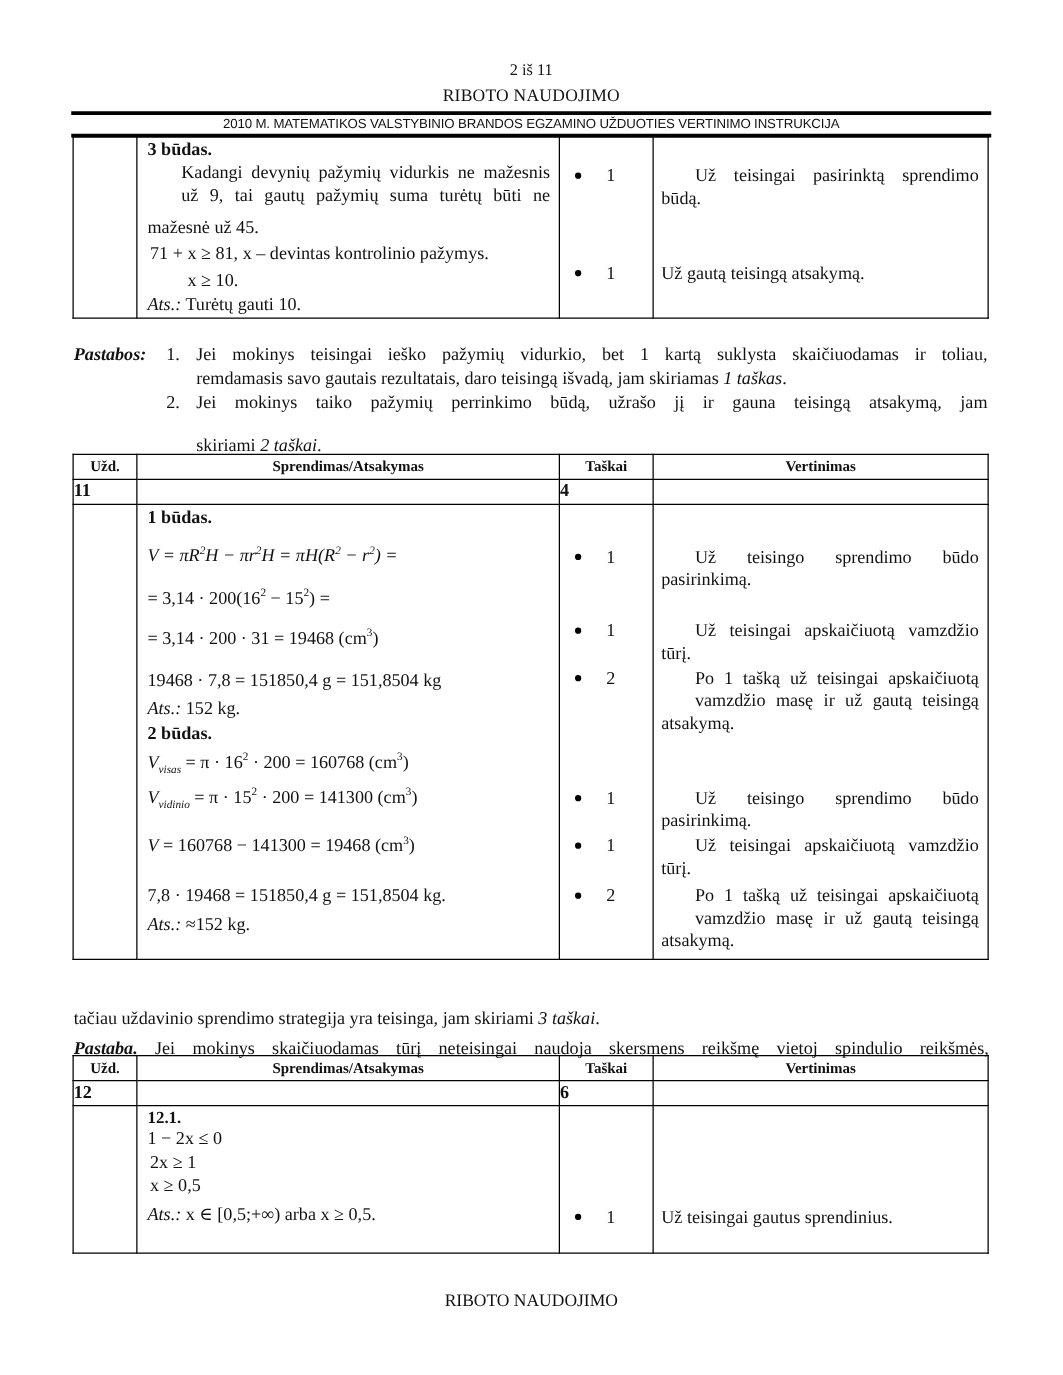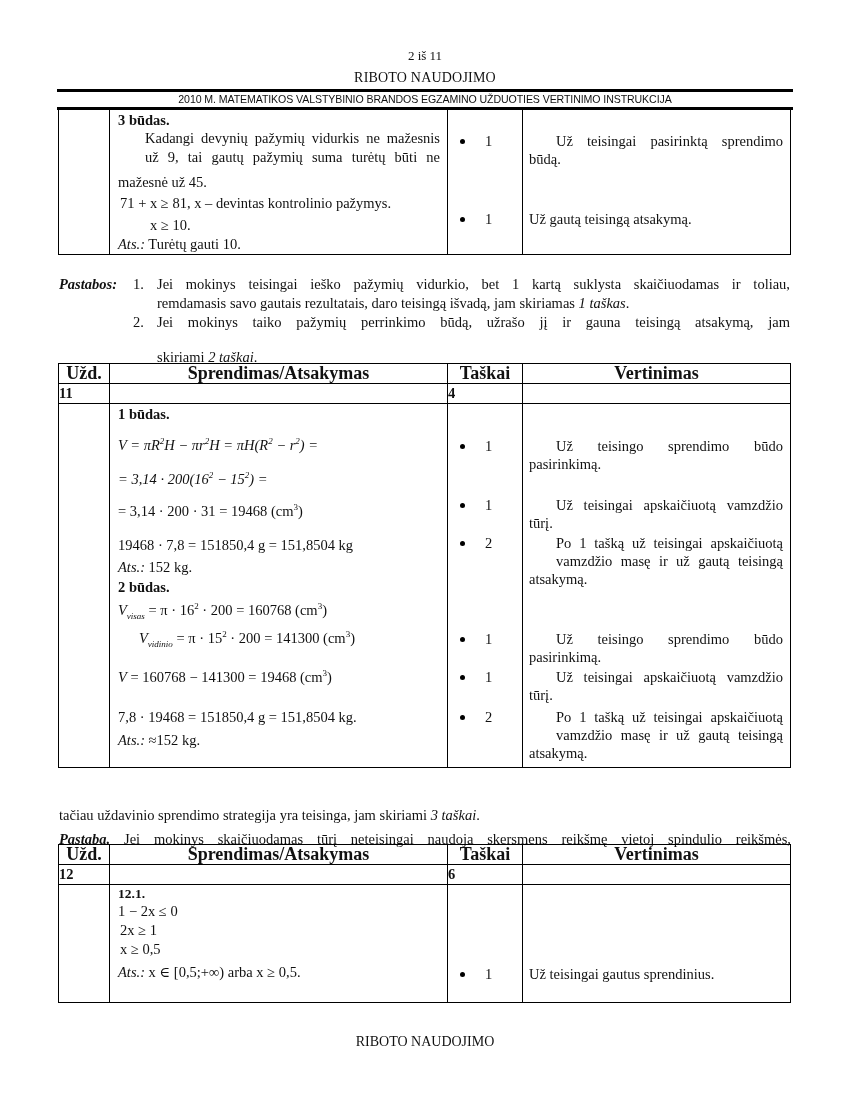--- a/index.html
+++ b/index.html
@@ -19,21 +19,21 @@
   .hline.b { top: 107px; height: 3px; }
   .subtitle { left: 57px; width: 736px; top: 93px; font-family: "Liberation Sans", "DejaVu Sans", sans-serif; font-size: 10.6px; letter-spacing: -0.1px; }
 
   
   table.grid { position: absolute; left: 58px; border-collapse: collapse; table-layout: fixed; width: 732px; }
   table.grid td, table.grid th { border: 1.6px solid #000; vertical-align: top; padding: 0; }
   table.grid col.c1 { width: 51px; }
   table.grid col.c2 { width: 338px; }
   table.grid col.c3 { width: 75px; }
   table.grid col.c4 { width: 268px; }
-  table.grid th { font-weight: bold; font-size: 18px; height: 19px; line-height: 19px; text-align: center; }
+  table.grid th { font-weight: bold; font-size: 12px; height: 19px; line-height: 19px; text-align: center; }
   .numrow td { height: 19px; line-height: 19px; font-weight: bold; font-size: 14.5px; }
 
   .cell { position: relative; }
   .line { position: absolute; white-space: nowrap; font-size: 14.5px; line-height: 18px; }
   .just { white-space: normal; text-align: justify; text-align-last: justify; margin-left: 27px; }
   .b { font-weight: bold; }
   .i { font-style: italic; }
   .bullet { position: absolute; font-size: 14.5px; line-height: 18px; }
   .bullet .dot { display: inline-block; width: 5px; height: 5px; border-radius: 50%; background: #000; vertical-align: middle; margin-right: 20px; position: relative; top: -1px; }
   sup { font-size: 9px; vertical-align: 6px; line-height: 0; }
@@ -118,27 +118,27 @@
     <td></td>
     <td>4</td>
     <td></td>
   </tr>
   <tr style="height:363px;">
     <td></td>
     <td>
       <div class="cell" style="height:363px;">
         <div class="line b" style="left:8px;top:1px;">1 būdas.</div>
         <div class="line i" style="left:8px;top:32px;">V = πR<sup>2</sup>H − πr<sup>2</sup>H = πH(R<sup>2</sup> − r<sup>2</sup>) =</div>
-        <div class="line" style="left:8px;top:66px;font-style:italic;">= 3,14 · 200(16<sup>2</sup> − 15<sup>2</sup>) =</div>
+        <div class="line" style="left:8px;top:66px;">= 3,14 · 200(16<sup>2</sup> − 15<sup>2</sup>) =</div>
         <div class="line" style="left:8px;top:98px;">= 3,14 · 200 · 31 = 19468  (cm<sup>3</sup>)</div>
         <div class="line" style="left:8px;top:132px;">19468 · 7,8 = 151850,4 g = 151,8504 kg</div>
         <div class="line" style="left:8px;top:154px;"><span class="i">Ats.:</span><span> 152 kg.</span></div>
         <div class="line b" style="left:8px;top:174px;">2 būdas.</div>
         <div class="line" style="left:8px;top:197px;"><span class="i">V</span><sub>visas</sub> = π · 16<sup>2</sup> · 200 = 160768 (cm<sup>3</sup>)</div>
-        <div class="line" style="left:8px;top:225px;margin-left:21px;"><span class="i">V</span><sub>vidinio</sub> = π · 15<sup>2</sup> · 200 = 141300 (cm<sup>3</sup>)</div>
+        <div class="line" style="left:8px;top:225px;"><span class="i">V</span><sub>vidinio</sub> = π · 15<sup>2</sup> · 200 = 141300 (cm<sup>3</sup>)</div>
         <div class="line" style="left:8px;top:264px;"><span class="i">V</span> = 160768 − 141300 = 19468 (cm<sup>3</sup>)</div>
         <div class="line" style="left:8px;top:304px;">7,8 · 19468 = 151850,4 g = 151,8504 kg.</div>
         <div class="line" style="left:8px;top:327px;"><span class="i">Ats.:</span><span> ≈152 kg.</span></div>
       </div>
     </td>
     <td>
       <div class="cell" style="height:363px;">
         <div class="bullet" style="left:12px;top:33px;"><span class="dot"></span><span>1</span></div>
         <div class="bullet" style="left:12px;top:92px;"><span class="dot"></span><span>1</span></div>
         <div class="bullet" style="left:12px;top:130px;"><span class="dot"></span><span>2</span></div>

